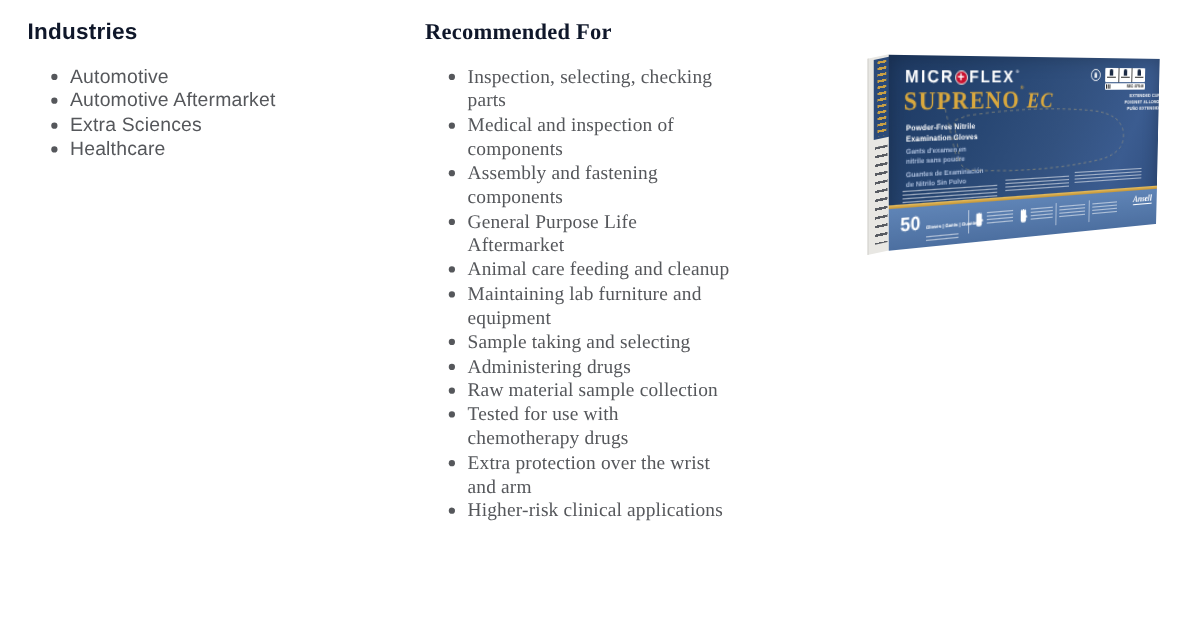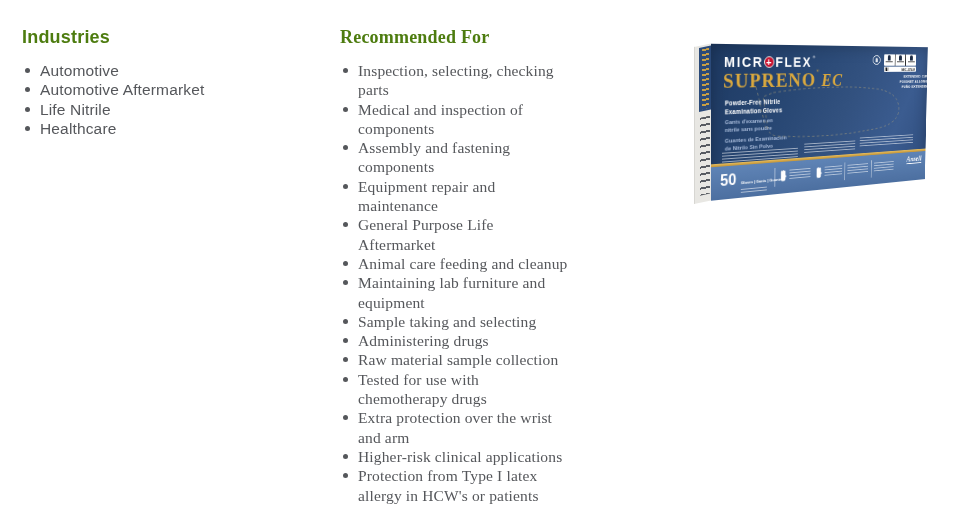--- a/index.html
+++ b/index.html
@@ -1,22 +1,22 @@
 <!DOCTYPE html>
 <html><head>
 <meta charset="utf-8">
 <style>
   * { margin:0; padding:0; box-sizing:border-box; }
   html,body { width:960px; height:511px; background:#ffffff; overflow:hidden;
     font-family:"Liberation Sans", sans-serif; }
 
   
   .col { position:absolute; top:15px; }
-  .col h2 { font-size:18px; font-weight:700; color:#4d7c0f; letter-spacing:.2px; margin:12px 0 13px 0; }
-  .col ul { list-style:none; margin:0; padding:0 0 0 18px; }
+  .col h2 { font-size:18px; font-weight:700; color:#0f172a; letter-spacing:.2px; margin:0 0 13px 0; }
+  .col ul { list-style:none; margin:16px; padding:0 0 0 18px; }
   .col li { position:relative; font-size:15.5px; line-height:19.3px; color:#55575B;
             letter-spacing:.15px; white-space:pre-line; }
   .col li::before { content:""; position:absolute; left:-15px; top:7px; width:5px; height:5px;
             border-radius:50%; background:#55575B; }
   #col-industries { left:22px; width:300px; }
   #col-recommended { left:340px; width:320px;font-family:Liberation Serif, serif; }
 
   
   .product-area { position:absolute; left:694px; top:40px; width:266px; height:178px; }
 
@@ -107,51 +107,47 @@
     text-decoration:underline; text-underline-offset:1.5px; }
 </style>
 </head>
 <body>
 
 <div class="col" id="col-industries">
   <h2>Industries</h2>
   <ul>
     <li>Automotive</li>
     <li>Automotive Aftermarket</li>
-    <li>Life Nitrile</li>
+    <li>Extra Sciences</li>
     <li>Healthcare</li>
   </ul>
 </div>
 
 <div class="col" id="col-recommended">
   <h2>Recommended For</h2>
   <ul>
     <li>Inspection, selecting, checking
 parts</li>
     <li>Medical and inspection of
 components</li>
     <li>Assembly and fastening
 components</li>
-    <li>Equipment repair and
-maintenance</li>
     <li>General Purpose Life
 Aftermarket</li>
     <li>Animal care feeding and cleanup</li>
     <li>Maintaining lab furniture and
 equipment</li>
     <li>Sample taking and selecting</li>
     <li>Administering drugs</li>
     <li>Raw material sample collection</li>
     <li>Tested for use with
 chemotherapy drugs</li>
     <li>Extra protection over the wrist
 and arm</li>
     <li>Higher-risk clinical applications</li>
-    <li>Protection from Type I latex
-allergy in HCW's or patients</li>
   </ul>
 </div>
 
 <div class="product-area">
 
   <div class="side-panel">
     <div class="side-top"></div>
     <div class="side-ticks"></div>
   </div>
 

